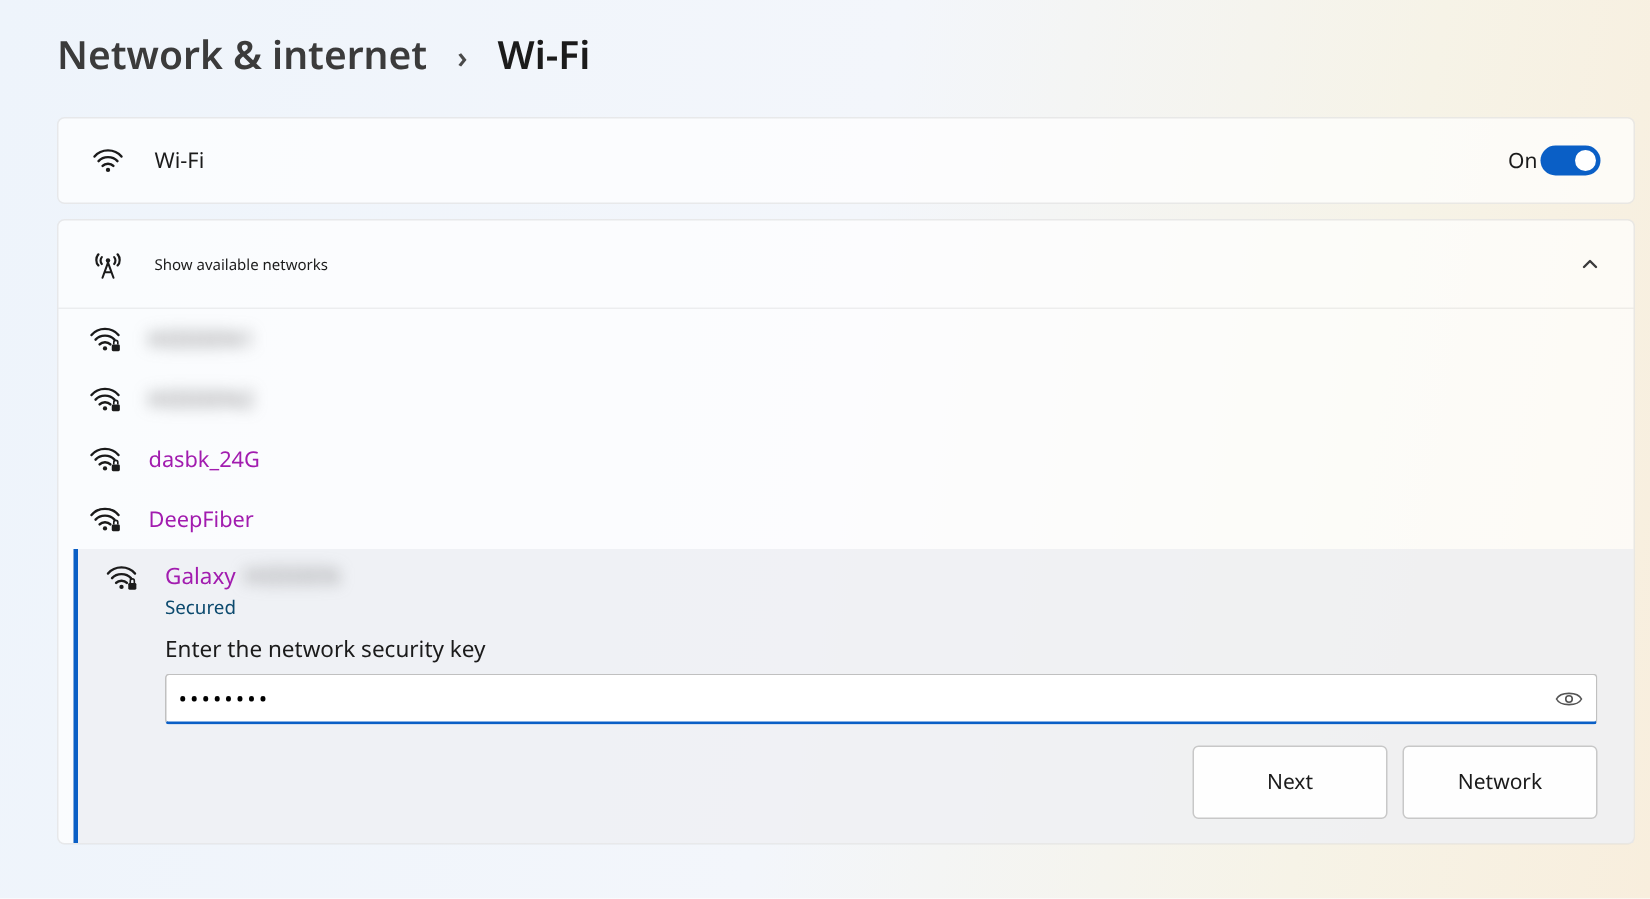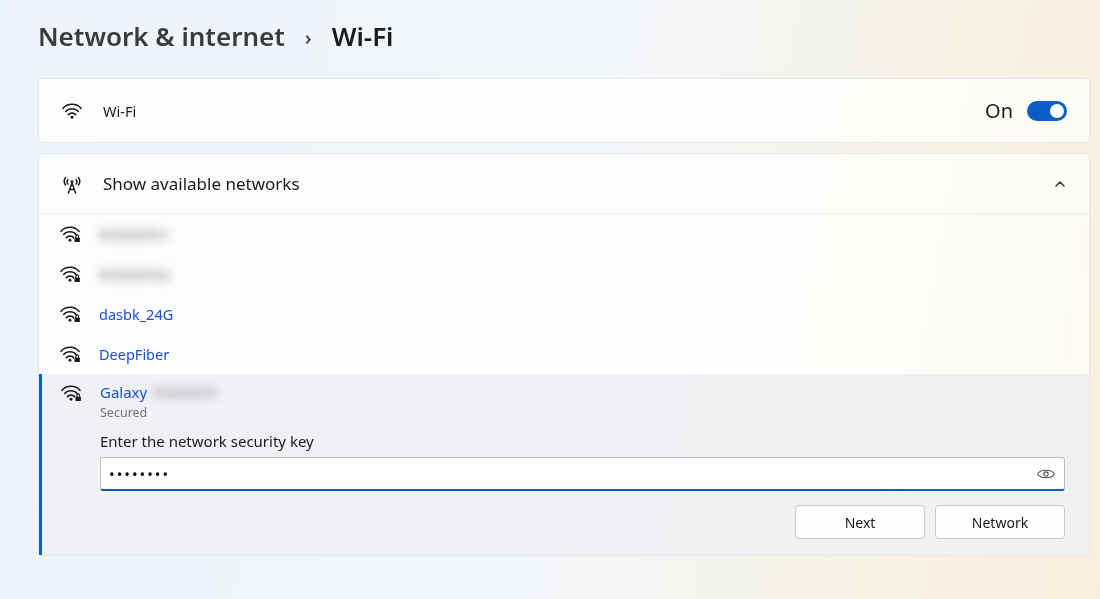--- a/index.html
+++ b/index.html
@@ -26,89 +26,90 @@
     border-radius: 5px;
     margin-bottom: 10px;
   }
 
   .wifi-row {
     display: flex; align-items: center;
     padding: 18px 22px;
   }
   .wifi-row .icon-slot { width: 42px; display:flex; align-items:center; }
   .wifi-row .label { flex: 1; font-size: 14.5px; }
-  .wifi-row .state { font-size: 20px; margin-right: 14px; color:#1b1b1b; }
+  .wifi-row .state { font-size: 14px; margin-right: 2px; color:#1b1b1b; }
   .toggle {
     width: 40px; height: 20px; border-radius: 10px;
     background: #0a5fc6; position: relative; cursor: pointer;
   }
   .toggle .knob {
     width: 14px; height: 14px; background: #fff; border-radius: 50%;
     position: absolute; top: 3px; right: 3px;
   }
 
   .expander { }
   .exp-header {
     display: flex; align-items: center;
     padding: 18px 22px; cursor: pointer;
     border-bottom: 1px solid rgba(0,0,0,0.06);
   }
   .exp-header .icon-slot { width: 42px; display:flex; align-items:center; }
-  .exp-header .label { flex: 1; font-size: 17px; }
+  .exp-header .label { flex: 1; font-size: 10px; }
   .exp-header .chev { color:#3a3a3a; font-size:14px; }
 
   .net-list { }
   .net-item {
     display: flex; align-items: center;
     padding: 10px 18px 10px 20px;
     cursor: pointer;
   }
   .net-item .icon-slot { width: 40px; display:flex; align-items:center; }
-  .net-item .ssid { font-size: 14.5px; color:#1d4ed8; }
+  .net-item .ssid { font-size: 14.5px; color:#a21caf; }
   .blurred .ssid {
     filter: blur(5px);
     color:#666;
     letter-spacing:1px;
   }
 
   .net-item.selected {
     display:block;
     background: rgba(230,232,236,0.55);
     border-left: 3px solid #0a5fc6;
     padding: 8px 18px 16px 18px;
     cursor: default;
+    margin-left: 10px;
   }
   .sel-head { display:flex; align-items:flex-start; }
   .sel-head .icon-slot { width: 40px; display:flex; align-items:flex-start; padding-top:2px; }
   .sel-titles { display:flex; flex-direction:column; }
   .sel-titles .ssid-row { display:flex; align-items:center; gap:6px; }
   .sel-titles .ssid { font-size:15px; }
   .sel-titles .blur-part { filter: blur(5px); color:#777; letter-spacing:1px; }
-  .sel-titles .secured { font-size:12.5px; color:#737373; margin-top:2px; }
+  .sel-titles .secured { font-size:12.5px; color:#0c4a6e; margin-top:2px; }
   .sel-prompt { margin: 10px 0 6px 40px; font-size:15px; color:#1b1b1b; }
   .pw-wrap {
     margin-left: 40px; margin-right: 6px;
     display:flex; align-items:center;
     background:#fff; border:1px solid #c0c0c0;
     border-bottom:2px solid #0a5fc6;
     border-radius:3px;
     height:34px; padding:0 8px;
   }
   .pw-wrap input {
     flex:1; border:none; outline:none; font-size:15px; letter-spacing:2px;
     font-family: inherit; background:transparent;
   }
   .eye { cursor:pointer; color:#555; display:flex; align-items:center; }
 
   .btn-row {
     display:flex; justify-content:flex-end; gap:10px;
     margin: 14px 6px 0 0;
   }
   .btn {
-    min-width: 130px; height: 34px;
+    min-width: 130px; height: 49px;
     background:#fefefe; border:1px solid #c8c8c8; border-radius:4px;
     font-size:14px; color:#1b1b1b; cursor:pointer;
     display:flex; align-items:center; justify-content:center;
   }
 
   
   svg { display:block; }
 </style>
 </head>
 <body>

